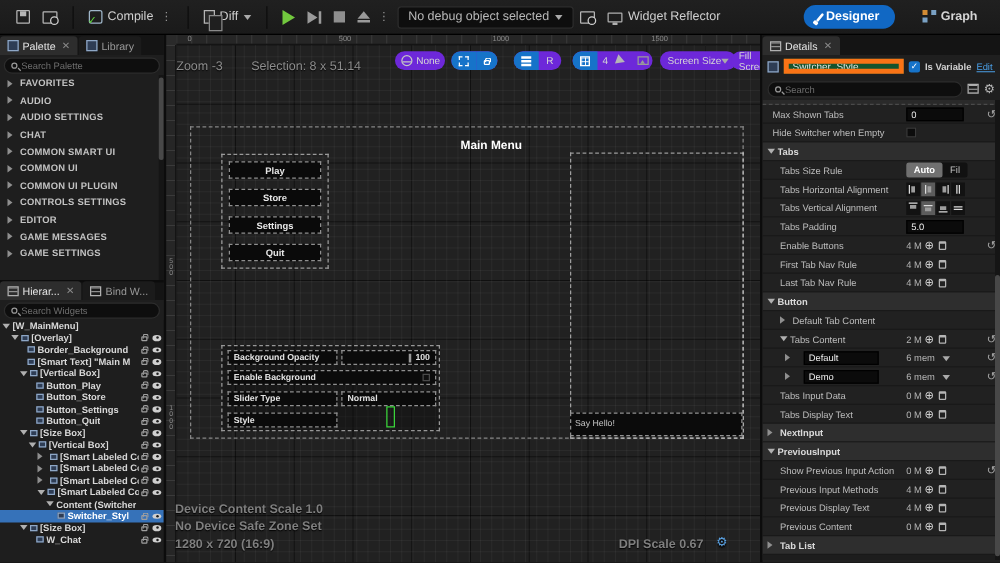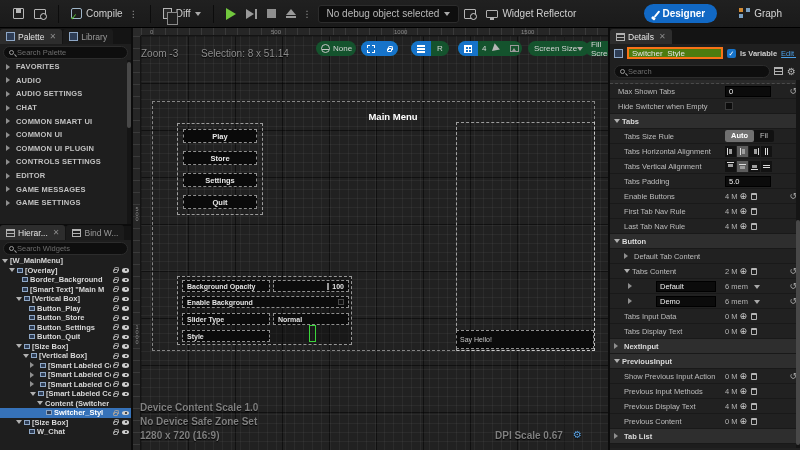--- a/index.html
+++ b/index.html
@@ -29,21 +29,21 @@
   .ieject{display:flex;flex-direction:column;align-items:center}
   .ieject::before{content:"";width:0;height:0;border:5px solid transparent;border-bottom:6px solid #9a9a9a;border-top:none}
   .ieject::after{content:"";width:10px;height:2px;background:#9a9a9a;margin-top:1px}
   .debugpill{display:flex;align-items:center;gap:5px;background:#0e0e0e;border:1px solid #2c2c2c;border-radius:3px;
     height:18px;padding:0 8px;color:#b9b9b9;margin-left:6px}
   .imon{width:12px;height:8px;border:1px solid #b0b0b0;border-radius:1px;position:relative}
   .imon::after{content:"";position:absolute;left:3px;bottom:-3px;width:4px;height:2px;background:#b0b0b0}
   .designer{display:flex;align-items:center;gap:4px;background:#1168c4;color:#fff;border-radius:11px;height:19px;padding:0 12px;font-weight:bold}
   .ibrush{width:2px;height:8px;background:#fff;transform:rotate(40deg);border-radius:1px;position:relative}
   .ibrush::after{content:"";position:absolute;left:-1px;bottom:-3px;width:4px;height:3px;background:#fff;border-radius:1px}
-  .graphbtn{display:flex;gap:4px;padding:0 8px;color:#d5d5d5;font-weight:normal}
+  .graphbtn{display:flex;gap:4px;padding:0 8px;color:#d5d5d5;font-weight:bold}
   .igraph{position:relative;width:11px;height:10px}
   .igraph i{position:absolute;width:4px;height:4px}
   .igraph i:nth-child(1){left:0;top:0;background:#d28b34}
   .igraph i:nth-child(2){right:0;top:0;background:#7aa1c4}
   .igraph i:nth-child(3){left:0;bottom:0;background:#7aa1c4}
   
   .leftcol{position:absolute;left:0;top:28px;width:133px;height:422px;background:#1e1e1e;border-right:2px solid #0c0c0c}
   .tabstrip{height:16px;background:#141414;display:flex;align-items:flex-end;font-size:8.5px}
   .tab{display:flex;align-items:center;gap:3px;height:15px;padding:0 6px;color:#9a9a9a;background:#1b1b1b;border-radius:3px 3px 0 0;margin-right:1px}
   .tab.on{background:#2d2d2d;color:#e5e5e5}
@@ -81,21 +81,21 @@
       linear-gradient(90deg,rgba(0,0,0,.5) 1px,transparent 1px);
     background-size:9px 9px,9px 9px,47px 47px,47px 47px}
   .hruler{position:absolute;left:8px;top:0;right:0;height:8px;background:#262626;border-bottom:1px solid #141414;
     background-image:linear-gradient(90deg,#3a3a3a 1px,transparent 1px);background-size:12px 100%}
   .vruler{position:absolute;left:0;top:8px;width:8px;bottom:0;background:#262626;border-right:1px solid #141414;
     background-image:linear-gradient(#3a3a3a 1px,transparent 1px);background-size:100% 12px}
   .rcorner{position:absolute;left:0;top:0;width:8px;height:8px;background:#2a2a2a}
   .rnum{position:absolute;top:0;font-size:6px;color:#8a8a8a;line-height:8px}
   .rnumv{position:absolute;left:1px;font-size:5.5px;color:#8a8a8a;writing-mode:vertical-lr;text-orientation:upright;letter-spacing:-1px}
   .ovl{position:absolute;font-size:10px;font-weight:normal;color:#8d8d8d;text-shadow:0 1px 1px #000}
-  .pill{position:absolute;top:13px;height:15px;display:flex;align-items:center;background:#14532d;border-radius:8px;
+  .pill{position:absolute;top:13px;height:15px;display:flex;align-items:center;background:#6d28d9;border-radius:8px;
     font-size:8px;color:#d5d5d5;overflow:hidden}
   .pill .half{display:flex;align-items:center;justify-content:center;height:15px;padding:0 6px}
   .half.blue{background:#1673c9}
   .iglobe{width:9px;height:9px;border:1px solid #c5c5c5;border-radius:50%;position:relative;margin-right:3px}
   .iglobe::after{content:"";position:absolute;left:0;top:3.5px;width:7px;height:1px;background:#c5c5c5}
   .idash{width:8px;height:8px;border:1px dashed #fff}
   .ilockw{width:5px;height:4px;border:1px solid #fff;border-radius:1px;position:relative;margin-top:2px}
   .ilockw::before{content:"";position:absolute;left:0;top:-3px;width:3px;height:3px;border:1px solid #fff;border-bottom:none;border-radius:2px 2px 0 0}
   .ibars{display:flex;flex-direction:column;gap:1px}
   .ibars i{width:8px;height:2px;background:#fff}
@@ -111,38 +111,38 @@
   .obox{position:absolute;background:rgba(10,10,10,.35)}
   .orow{position:absolute;background:#0b0b0b;border:1px dashed #8f8f8f;display:flex;align-items:center;
     font-size:7px;font-weight:bold;color:#e3e3e3;padding:0 4px}
   .greenrect{position:absolute;border:1.5px solid #3bd53b}
   .footer{position:absolute;font-size:10px;font-weight:bold;color:#7f7f7f;text-shadow:0 1px 1px #000}
   .igear{color:#5aa0e0;font-size:10px}
   
   .details{position:absolute;left:608px;top:28px;width:192px;height:422px;background:#212121;border-left:2px solid #0c0c0c}
   .hdrrow{height:18px;display:flex;align-items:center;gap:4px;padding:0 4px;background:#1f1f1f}
   .icomp{width:9px;height:9px;border:1px solid #8ea7c6;background:#2e3d55;flex:none}
-  .nameinp{width:96px;height:12px;background:#4d7c0f;border:2px solid #f97316;color:#e5e5e5;font-size:8px;padding:0 3px;font-family:inherit}
+  .nameinp{width:96px;height:12px;background:#14532d;border:4px solid #f97316;color:#e5e5e5;font-size:8px;padding:0 3px;font-family:inherit}
   .cbx{width:9px;height:9px;background:#1673c9;border-radius:2px;color:#fff;font-size:7px;line-height:9px;text-align:center;flex:none}
   .isvar{font-size:7.5px;color:#d0d0d0;font-weight:bold;white-space:nowrap}
   .editlink{font-size:7.5px;color:#4ba0e8;text-decoration:underline;white-space:nowrap;overflow:hidden}
   .dsearchrow{height:18px;display:flex;align-items:center;gap:4px;padding:0 4px;background:#1f1f1f}
   .igrid2{width:9px;height:8px;border:1px solid #b0b0b0;background-image:linear-gradient(#b0b0b0 1px,transparent 1px);background-size:100% 3px;flex:none}
   .props{position:relative;height:368px;overflow:hidden;background:#1d1d1d}
   .sliver{height:4px;background:#2a2a2a;border-bottom:1px dashed #4a4a4a}
   .drow{display:flex;align-items:center;height:15px;background:#212121;border-bottom:1px solid #191919;
     padding:0 3px 0 8px;font-size:7.5px;color:#bdbdbd;white-space:nowrap}
   .drow.cat{background:#2e2e2e;color:#dadada;font-weight:bold;padding-left:4px}
   .drow.ind{padding-left:14px}
   .drow.ent{padding-left:18px}
   .dlbl{flex:1;overflow:hidden;min-width:0}
   .vcell{width:58px;flex:none;display:flex;align-items:center;gap:2px}
   .acell{width:14px;flex:none;display:flex;align-items:center;justify-content:flex-end}
   .vinp{width:46px;height:11px;background:#0b0b0b;border:1px solid #000;color:#eee;font-size:7.5px;padding:0 3px;font-family:inherit}
-  .einp{width:60px;height:11px;background:#0b0b0b;border:1px solid #000;color:#eee;font-size:7.5px;padding:0 3px;font-family:inherit;margin-left:18px}
+  .einp{width:60px;height:11px;background:#0b0b0b;border:1px solid #000;color:#eee;font-size:7.5px;padding:0 3px;font-family:inherit;margin-left:5px}
   .cnt{color:#b5b5b5}
   .iplus{font-size:9px;color:#cfcfcf;line-height:9px}
   .itrash{width:6px;height:7px;border:1px solid #b5b5b5;border-top:2px solid #b5b5b5;border-radius:1px;margin-left:2px}
   .irevert{font-size:9px;color:#a5a5a5;line-height:9px}
   .dcbx{width:8px;height:8px;background:#0c0c0c;border:1px solid #3a3a3a}
   .seg{display:flex;background:#111;border-radius:2px;height:12px;align-items:center}
   .seg span{padding:0 6px;font-size:7.5px;color:#c0c0c0;line-height:12px}
   .seg .on{background:#707070;color:#fff;border-radius:2px;font-weight:bold}
   .algs{gap:1px}
   .alb{width:11px;height:11px;background:#121212;display:flex;align-items:center;padding:1.5px;gap:1px}

